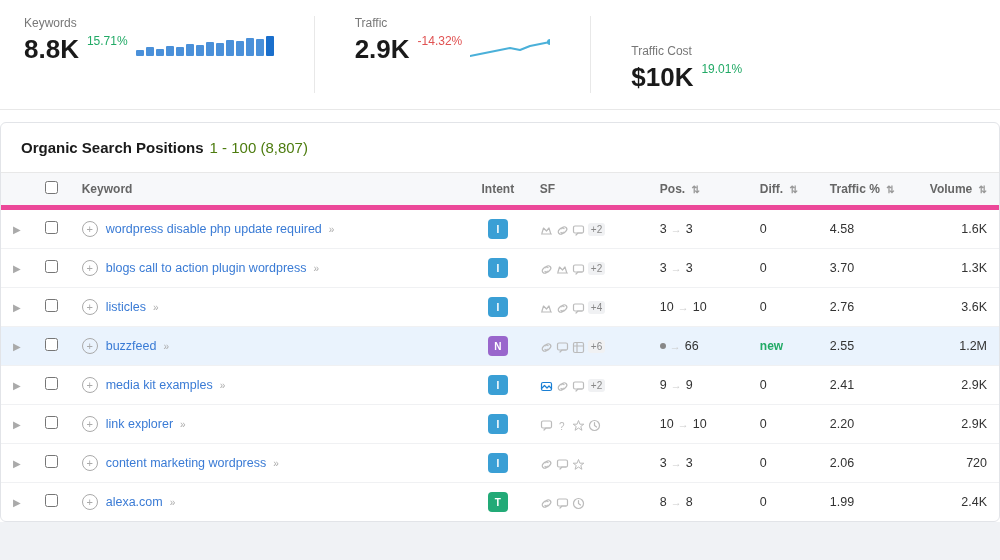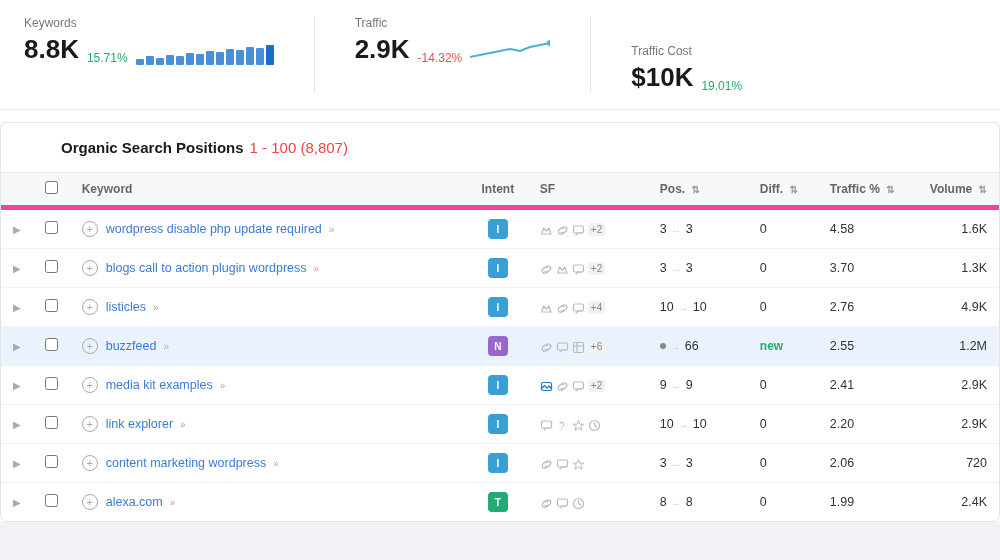--- a/index.html
+++ b/index.html
@@ -30,21 +30,21 @@
     }
 
     .metric-label {
       font-size: 12px;
       color: #777;
       margin-bottom: 4px;
     }
 
     .metric-value-row {
       display: flex;
-      align-items: flex-end;
+      align-items: flex-start;
       gap: 8px;
     }
 
     .metric-value {
       font-size: 26px;
       font-weight: 700;
       color: #1a1a1a;
     }
 
     .metric-change-positive {
@@ -87,27 +87,26 @@
       border-bottom: 1px solid #e8e8e8;
       display: flex;
       align-items: center;
       gap: 6px;
     }
 
     .section-title {
       font-size: 15px;
       font-weight: 700;
       color: #1a1a1a;
-      margin-left: 40px;
     }
 
     .section-subtitle {
       font-size: 15px;
       font-weight: 400;
-      color: #ef4444;
+      color: #4d7c0f;
     }
 
     
     table {
       width: 100%;
       border-collapse: collapse;
     }
 
     thead tr {
       background: #f7f8fa;
@@ -454,21 +453,21 @@
             </td>
             <td class="col-pos">
               <div class="pos-cell">
                 <span>10</span>
                 <span class="arrow-right">→</span>
                 <span>10</span>
               </div>
             </td>
             <td class="col-diff"><span>0</span></td>
             <td class="col-traffic"><span class="traffic-pct">2.76</span></td>
-            <td class="col-volume" style="text-align: right;"><span>4.9K</span></td>
+            <td class="col-volume" style="text-align: right;"><span>3.6K</span></td>
           </tr>
           <tr class="highlighted">
             <td class="col-expand"><span style="color:#aaa;font-size:10px;cursor:pointer;">▶</span></td>
             <td class="col-checkbox"><input type="checkbox" style=""></td>
             <td class="col-keyword">
     <div class="keyword-cell">
       <span class="add-icon">+</span>
       <a href="#" class="keyword-link">buzzfeed</a>
       <span class="chevron-right">»</span>
     </div>

